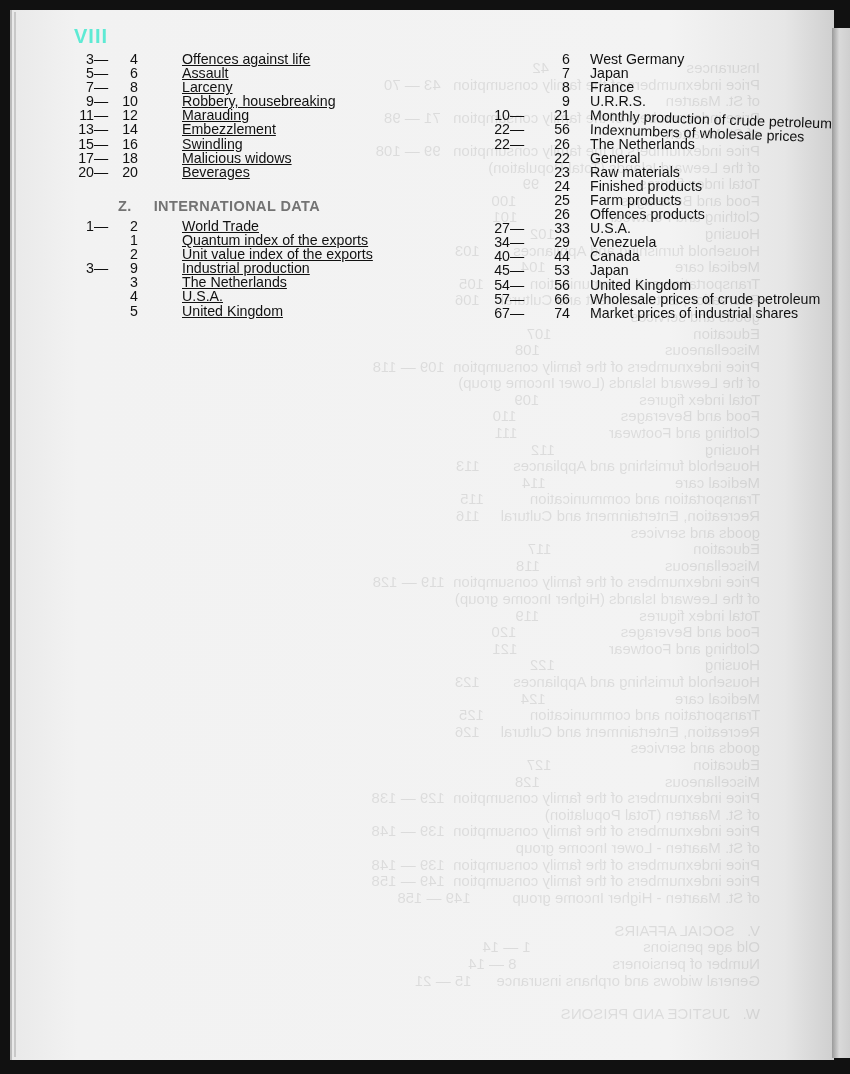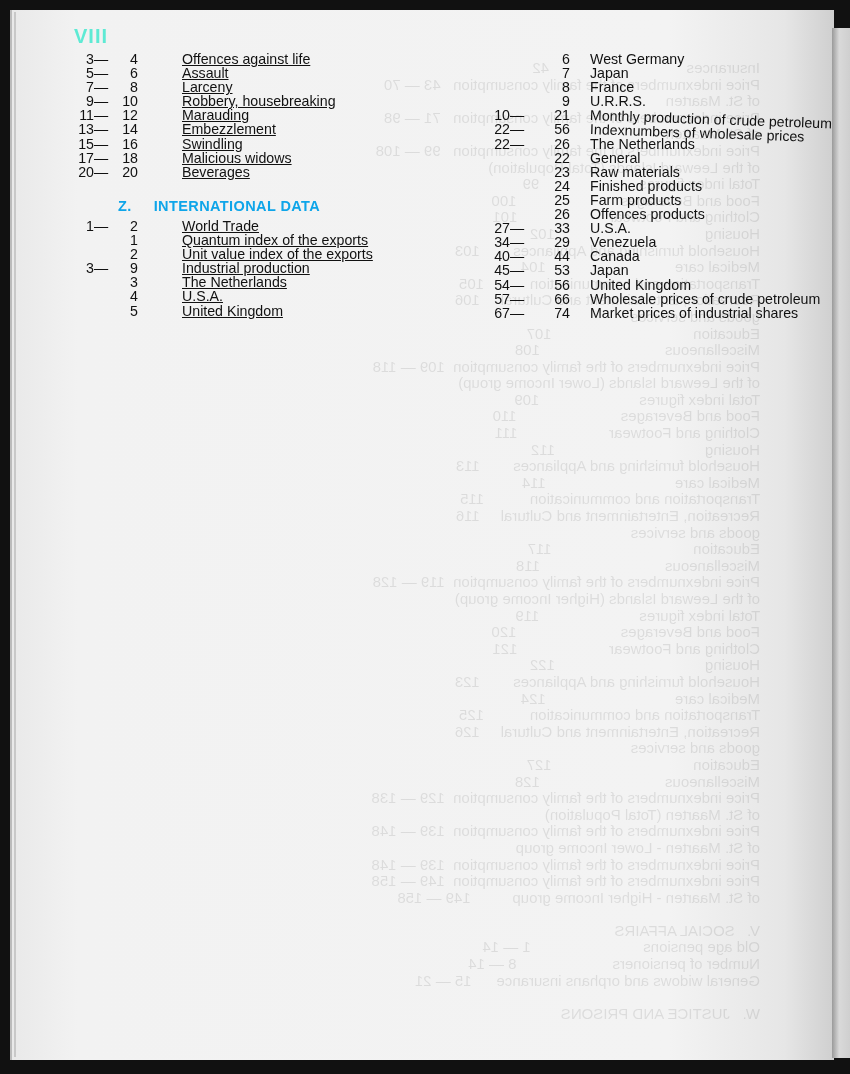--- a/index.html
+++ b/index.html
@@ -34,21 +34,21 @@
   .left-col { left:66px; top:52px; }
   .left-col .num.a { left:0; }
   .left-col .dash { position:absolute; left:28px; }
   .left-col .num.b { left:38px; }
   .left-col .lbl { left:116px;text-decoration:underline; }
   .right-col { left:482px; top:52px; }
   .right-col .num.a { left:0; }
   .right-col .dash { position:absolute; left:28px; }
   .right-col .num.b { left:52px; width:36px; }
   .right-col .lbl { left:108px; }
-  .section-head { position:absolute; left:118px; top:198px; font-size:14.5px; font-weight:bold; color:#0ea5e9; letter-spacing:0.4px; }
+  .section-head { position:absolute; left:118px; top:198px; font-size:14.5px; font-weight:bold; color:#737373; letter-spacing:0.4px; }
   .section-head .letter { margin-right:22px; }
   .z-col { left:66px; top:219px; }
   .tilt1 { transform:rotate(2deg); transform-origin:left center; display:inline-block; }
 </style>
 </head>
 <body>
 
 <div class="page"></div>
 <div class="page-edge"></div>
 <div class="right-leaf"></div>

